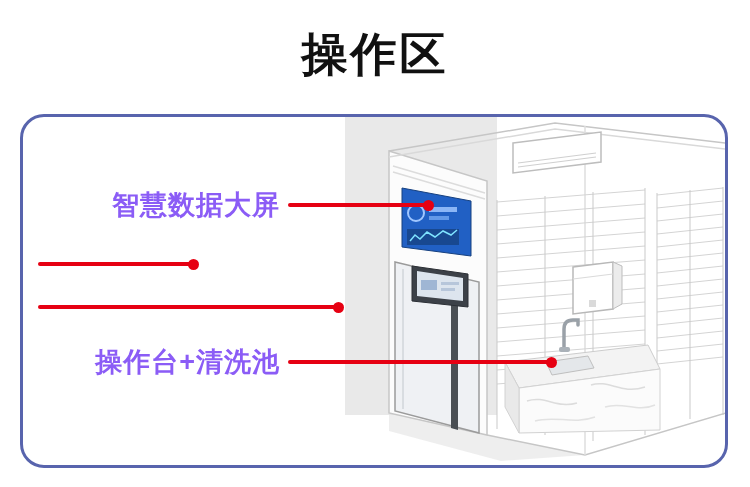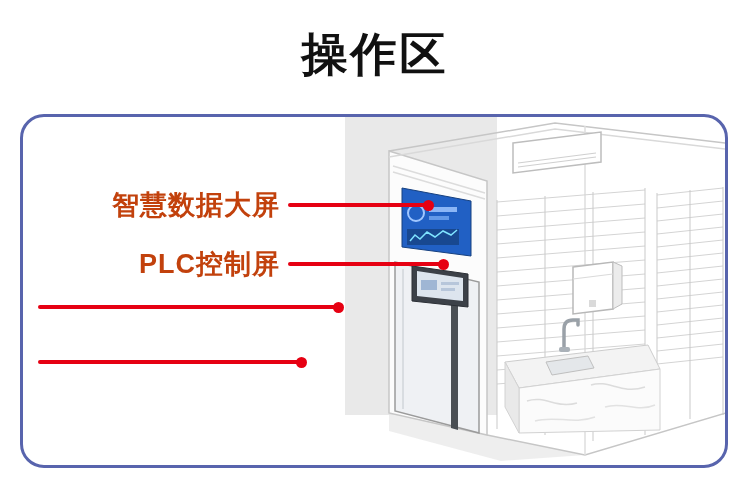--- a/index.html
+++ b/index.html
@@ -20,21 +20,21 @@
   }
   .illustration{
     position:absolute;left:322px;top:0;width:381px;height:348px;display:block;
   }
   .callout{
     position:absolute;left:30px;height:34px;display:flex;align-items:center;
     z-index:5;white-space:nowrap;
   }
   .callout-label{
     display:inline-block;width:250px;text-align:right;
-    font-size:27px;font-weight:700;color:#c2410c;letter-spacing:1px;
+    font-size:27px;font-weight:700;color:#8b5cf6;letter-spacing:1px;
   }
   .callout-line{
     position:relative;display:inline-block;height:4px;background:#e60012;
     margin-left:8px;border-radius:2px;
   }
   .callout-dot{
     position:absolute;right:-6px;top:-3.5px;width:11px;height:11px;
     border-radius:50%;background:#e60012;
   }
 </style>
@@ -119,29 +119,29 @@
 </div>
 
 <div class="callout" style="top:188px">
   <span class="callout-label">智慧数据大屏</span>
   <span class="callout-line" style="width:140px">
       <span class="callout-dot"></span>
     </span>
 </div>
 
 <div class="callout" style="top:247px">
-  <span class="callout-label">PLC控制屏</span>
   <span class="callout-line" style="width:155px">
       <span class="callout-dot"></span>
     </span>
 </div>
 
 <div class="callout" style="top:290px">
   <span class="callout-line" style="width:300px">
       <span class="callout-dot"></span>
     </span>
 </div>
 
 <div class="callout" style="top:345px">
+  <span class="callout-label">操作台+清洗池</span>
   <span class="callout-line" style="width:263px">
       <span class="callout-dot"></span>
     </span>
 </div>
 
 </body></html>

